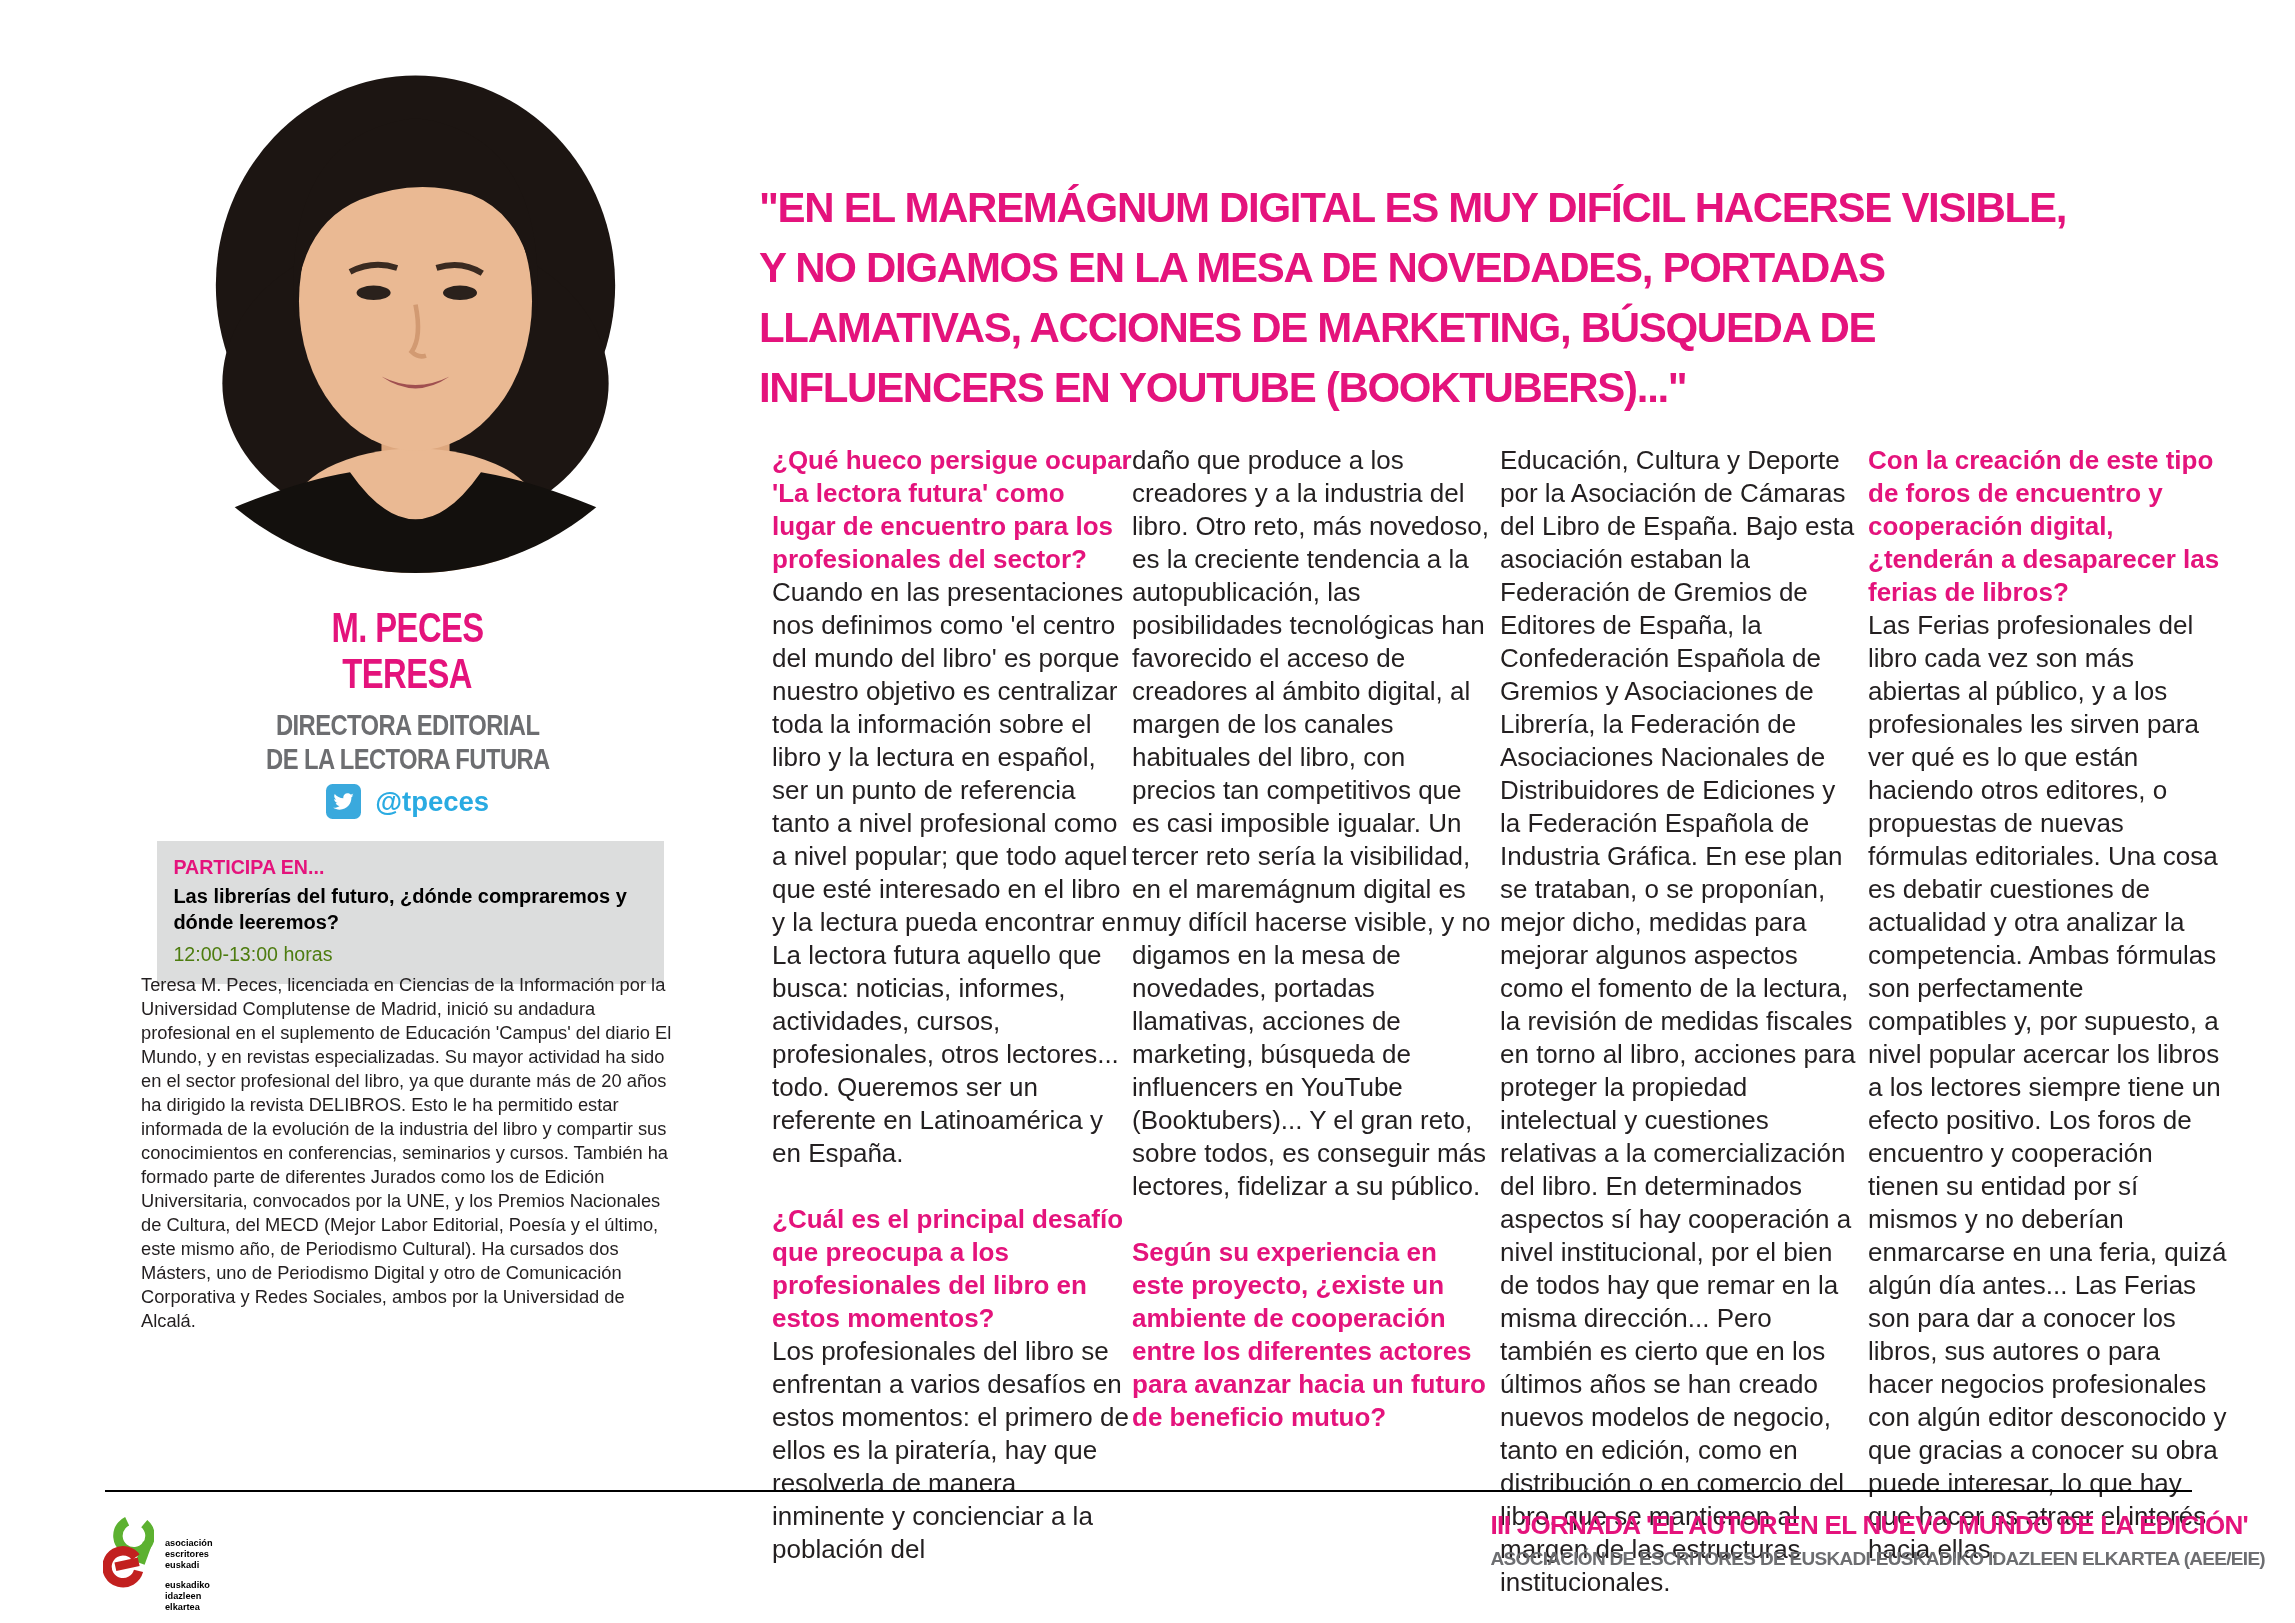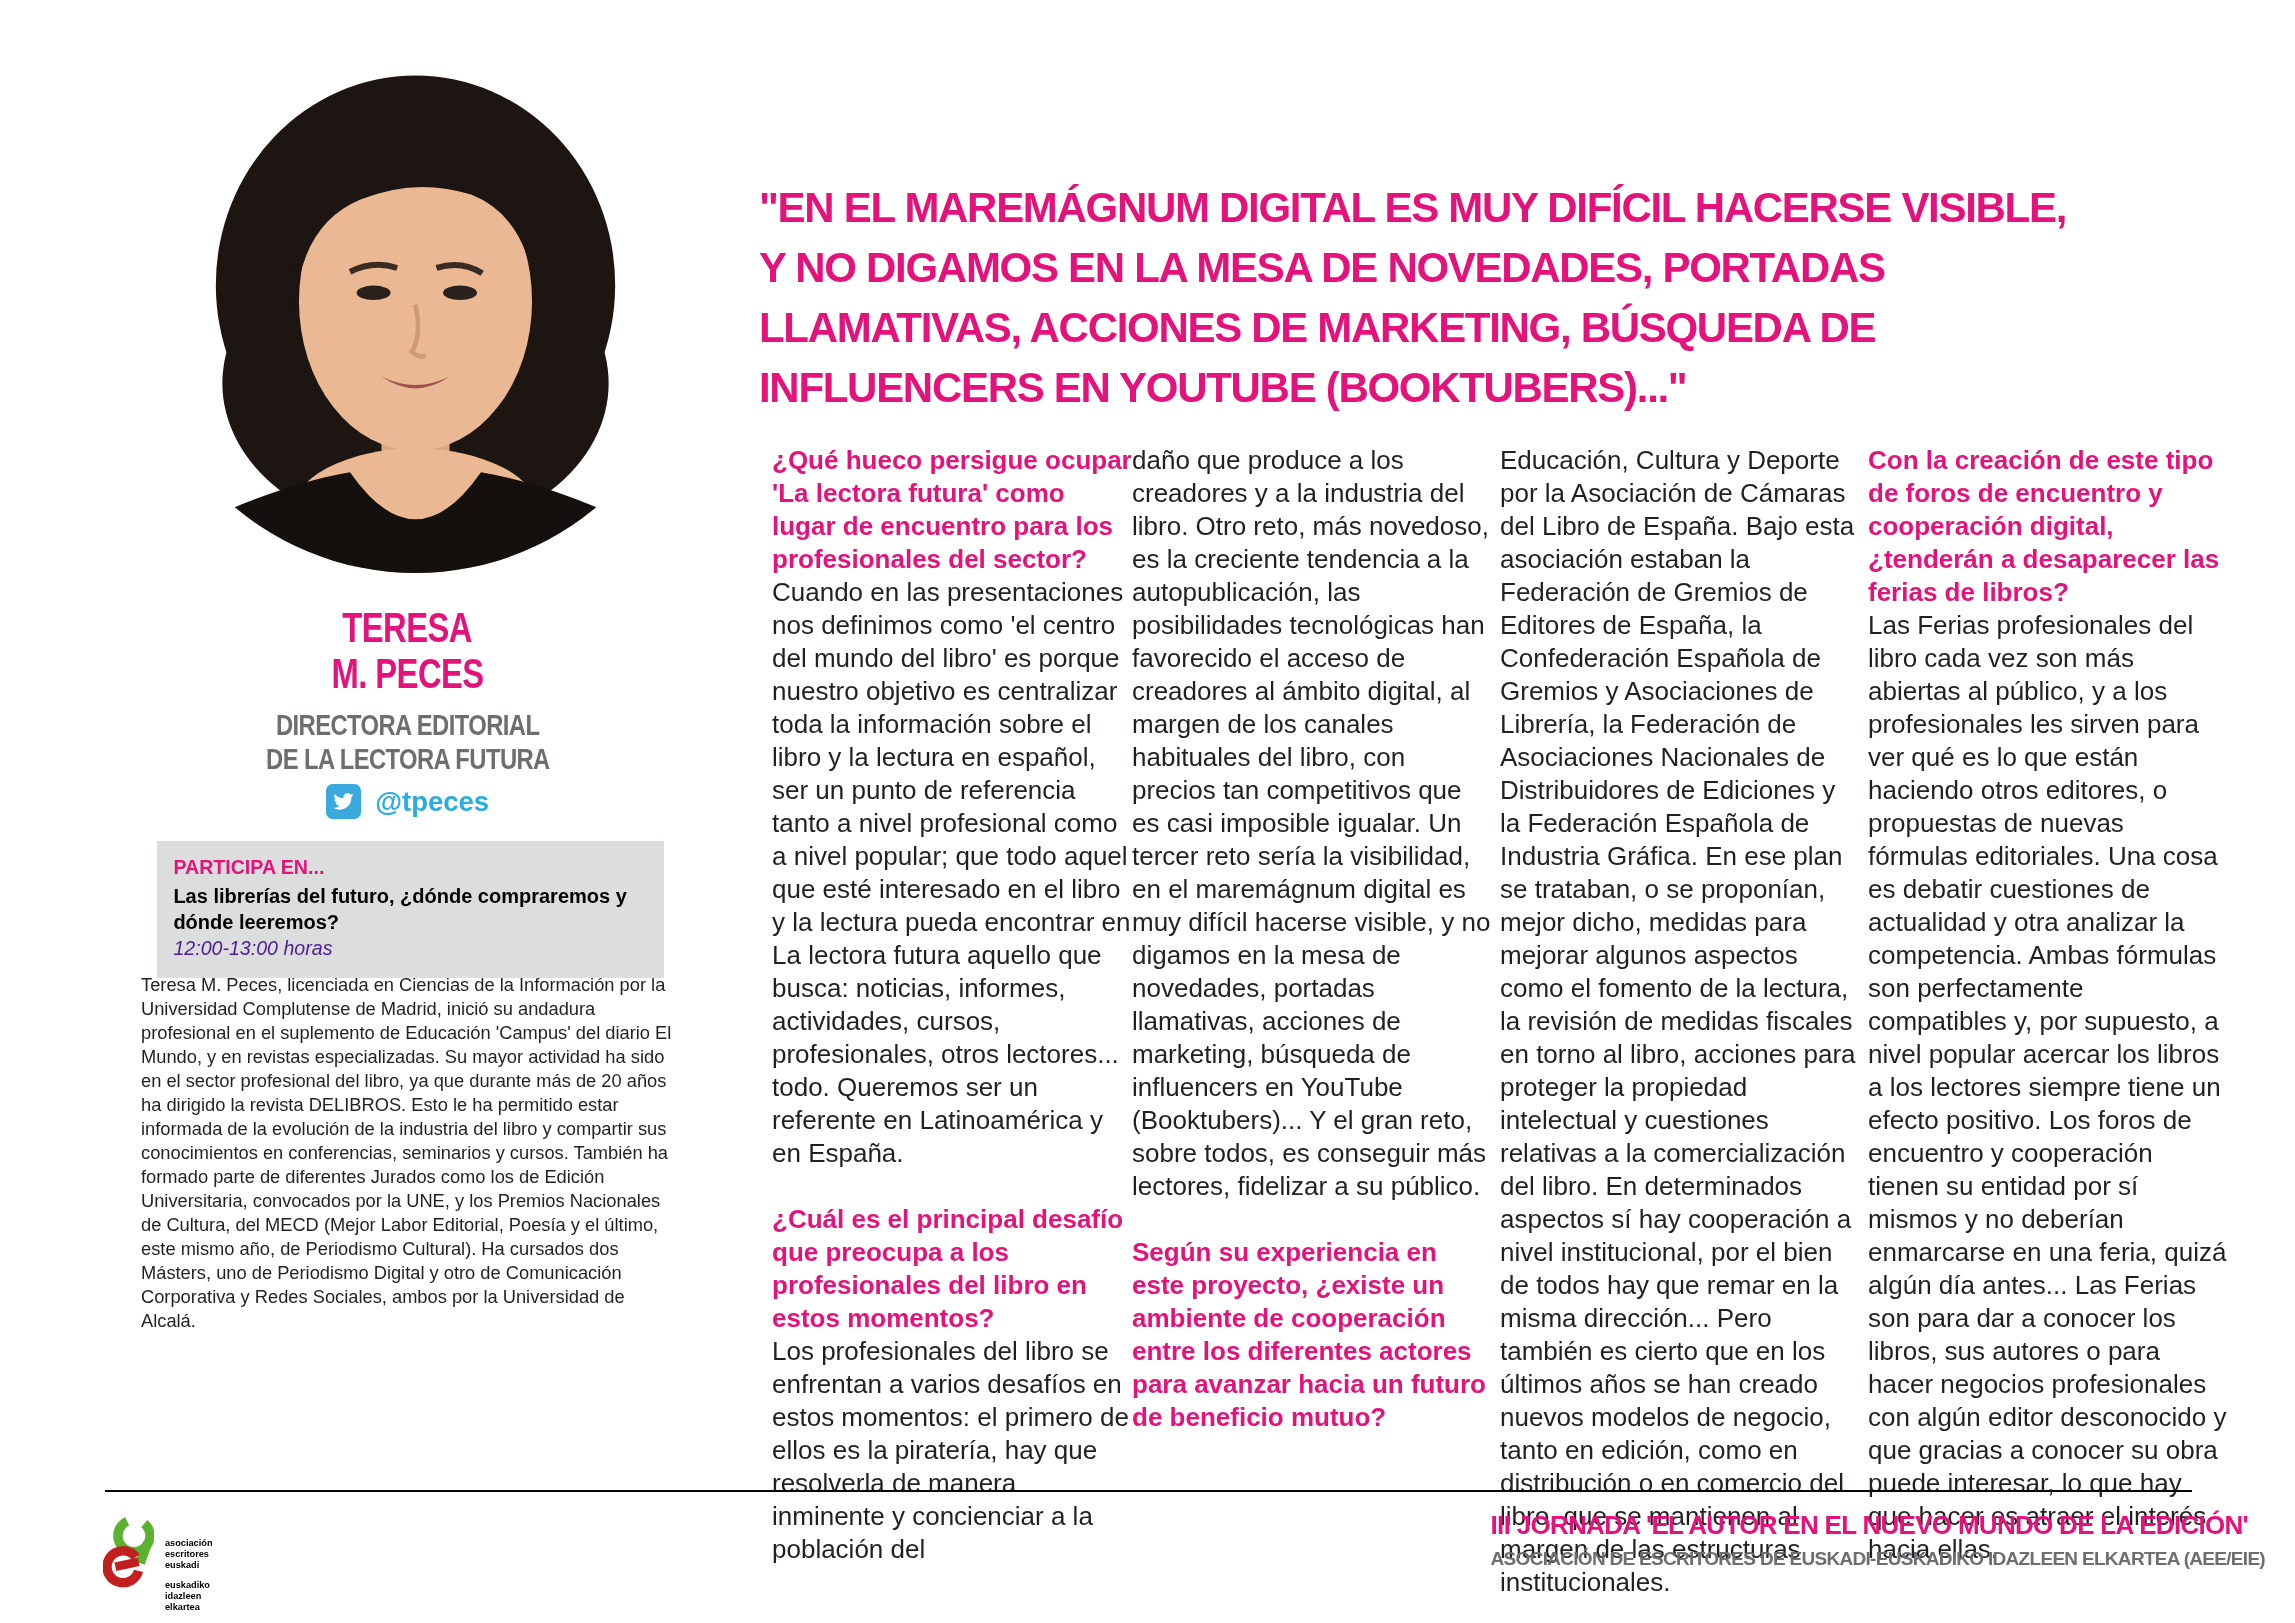--- a/index.html
+++ b/index.html
@@ -24,21 +24,21 @@
   .twitter-badge{width:35px;height:35px;border-radius:6.5px;background:#3aa9dd;
     display:flex;align-items:center;justify-content:center;}
   .twitter-badge svg{width:25px;height:25px;}
   .twitter-handle{color:#2aabe2;font-weight:700;font-size:27.5px;}
   .participa{
     position:absolute;left:157px;top:841px;width:474px;
     background:#dcdddd;padding:14.4px 16.4px 17px 16.4px;
   }
   .participa-title{color:#e4137c;font-weight:700;font-size:19.6px;line-height:25px;}
   .participa-event{color:#000;font-weight:700;font-size:20px;line-height:26px;margin-top:2.6px;}
-  .participa-time{color:#4c1d95;font-style:italic;font-size:19.6px;line-height:25px;margin-top:1px;}
+  .participa-time{color:#4d7c0f;font-size:19.6px;line-height:25px;margin-top:7px;}
   .bio{
     position:absolute;left:141px;top:973px;width:533px;
     font-size:18.3px;line-height:24px;color:#231f20;
   }
   
   .headline{
     position:absolute;left:759px;top:178px;width:1478px;
     color:#e4137c;font-weight:700;font-size:42px;line-height:60px;
     letter-spacing:-1.3px;
   }
@@ -90,22 +90,22 @@
       <ellipse cx="366" cy="432" rx="26" ry="11" fill="#2a211c"></ellipse>
       <ellipse cx="498" cy="432" rx="26" ry="11" fill="#2a211c"></ellipse>
 
       <path d="M430 450 q 10 50 -6 72 q 10 10 22 6" stroke="#d29a72" stroke-width="7" fill="none"></path>
 
       <path d="M378 560 q 52 26 104 0 q -52 36 -104 0 Z" fill="#a05050"></path>
     </svg>
   </div>
 
   <div class="leftcol name">
+    <div><span class="cond">M. PECES</span></div>
     <div><span class="cond">TERESA</span></div>
-    <div><span class="cond">M. PECES</span></div>
   </div>
   <div class="leftcol role">
     <div><span class="cond">DIRECTORA EDITORIAL</span></div>
     <div><span class="cond">DE LA LECTORA FUTURA</span></div>
   </div>
   <div class="leftcol twitter-row">
     <span class="twitter-badge">
       <svg viewBox="0 0 24 24">
         <path fill="#ffffff" d="M22 5.8c-.7.3-1.5.6-2.3.7.8-.5 1.4-1.3 1.7-2.2-.8.5-1.6.8-2.5 1C18.1 4.5 17 4 15.8 4c-2.2 0-4 1.8-4 4 0 .3 0 .6.1.9-3.3-.2-6.3-1.8-8.3-4.2-.3.6-.5 1.3-.5 2 0 1.4.7 2.6 1.8 3.3-.7 0-1.3-.2-1.8-.5v.1c0 1.9 1.4 3.5 3.2 3.9-.3.1-.7.1-1 .1-.3 0-.5 0-.8-.1.5 1.6 2 2.8 3.7 2.8-1.4 1.1-3.1 1.7-5 1.7H2c1.8 1.1 3.9 1.8 6.2 1.8 7.4 0 11.4-6.1 11.4-11.4v-.5c.8-.6 1.5-1.3 2-2.1z"></path>
       </svg>

